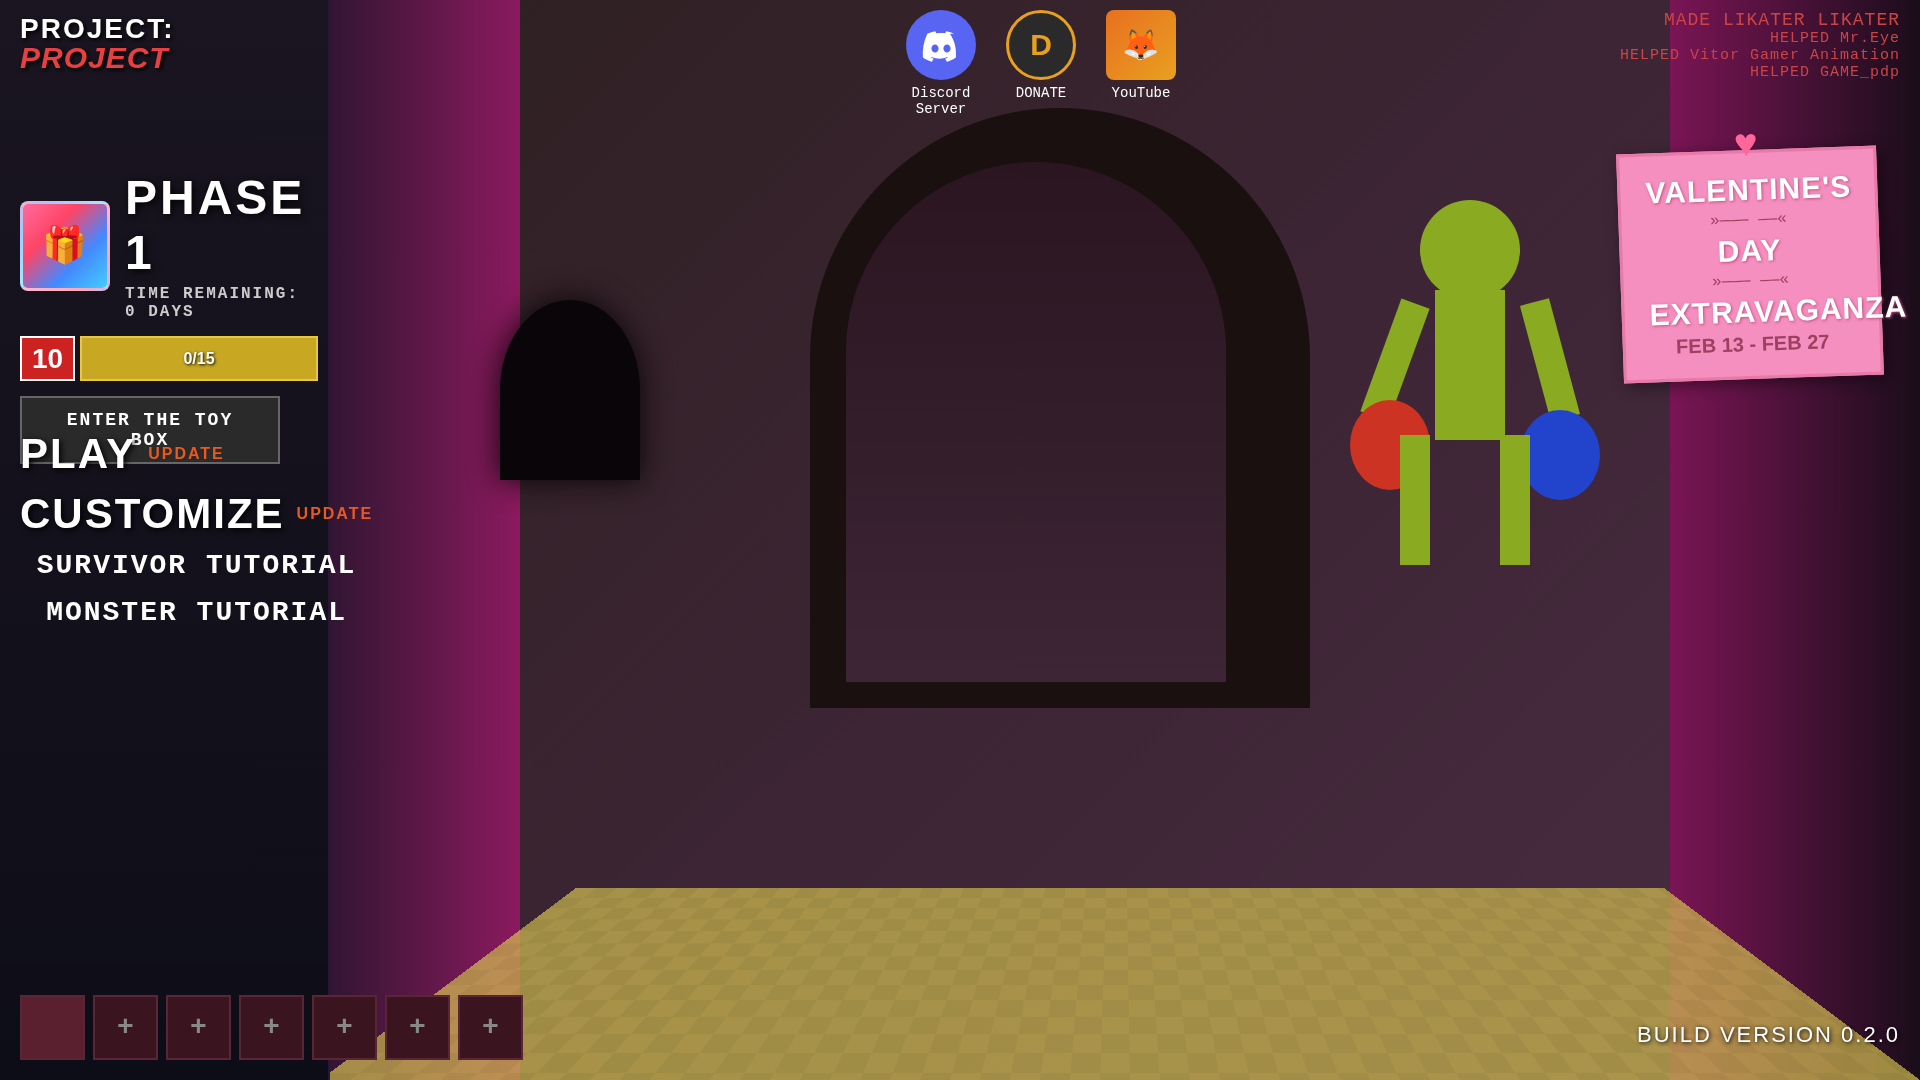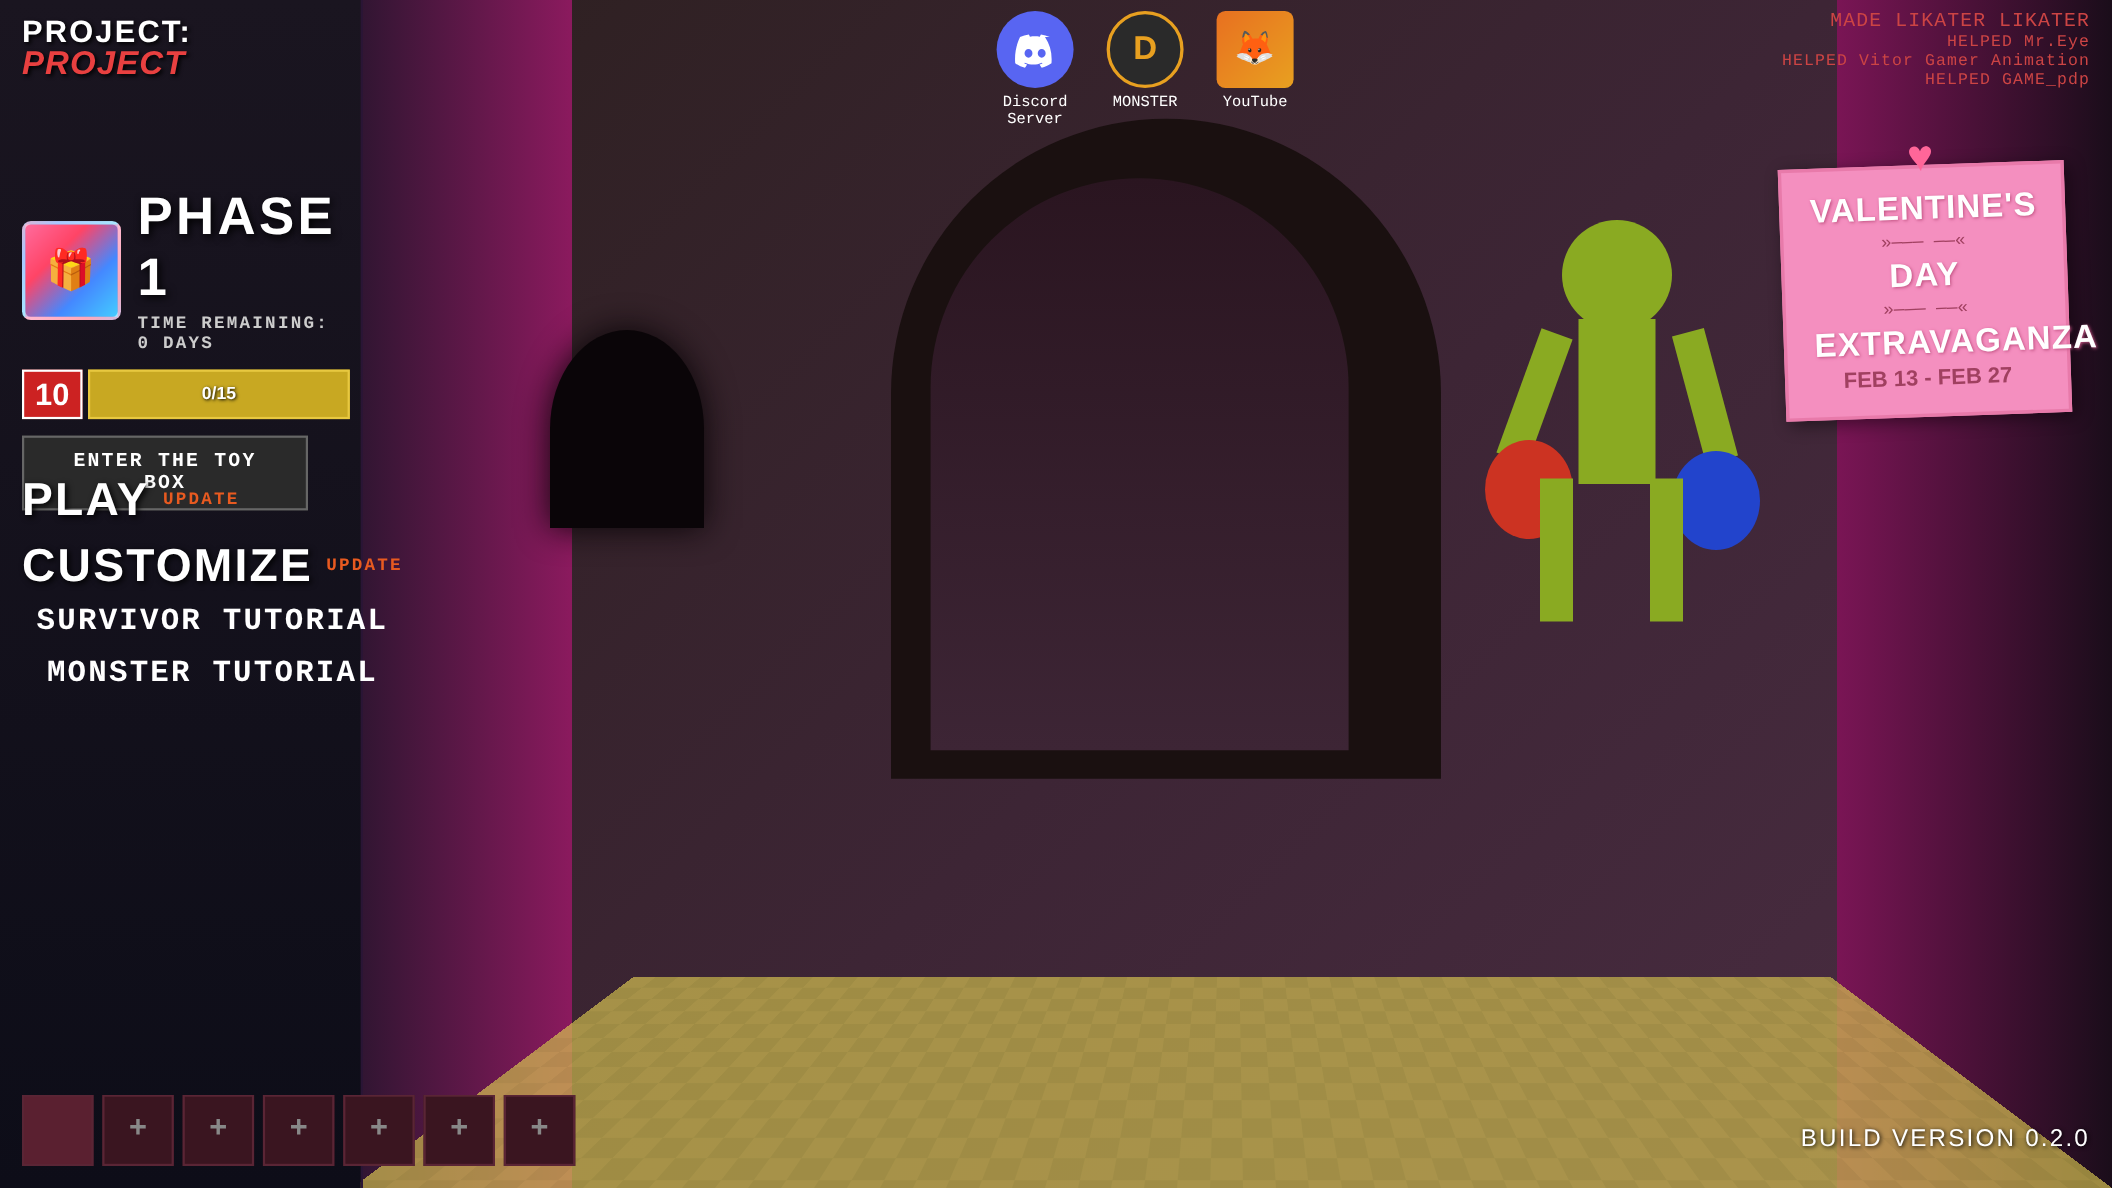--- a/index.html
+++ b/index.html
@@ -262,21 +262,21 @@
       font-weight: bold;
       color: white;
       font-family: Arial Black, sans-serif;
       letter-spacing: 2px;
       text-shadow: 2px 2px 6px #000;
     }
 
     .update-badge {
       font-size: 16px;
       color: #e85a20;
-      font-family: Liberation Mono, monospace;
+      font-family: Liberation Sans, sans-serif;
       font-weight: bold;
       letter-spacing: 2px;
     }
 
     .menu-item-small {
       font-size: 28px;
       font-weight: bold;
       color: white;
       font-family: 'Courier New', monospace;
       letter-spacing: 2px;
@@ -654,21 +654,21 @@
       <svg width="40" height="40" viewBox="0 0 40 40" fill="none">
         <path d="M33.3 8.7C30.8 7.6 28.1 6.8 25.3 6.3c-.4.6-.7 1.3-1 2-3-.4-6-.4-9 0-.3-.7-.7-1.4-1-2-2.8.5-5.5 1.3-8 2.4C2.5 16.8 1.3 24.7 1.9 32.5c2.9 2.1 5.9 3.4 8.9 4.2.7-.9 1.3-1.9 1.9-3-.9-.3-1.8-.7-2.6-1.2l.6-.5c5 2.3 10.5 2.3 15.4 0l.7.5c-.8.5-1.7.9-2.7 1.2.6 1.1 1.2 2.1 1.9 3 3-.8 6-2.1 8.9-4.2.7-9-1.2-16.8-5.9-23.8zM14 27.5c-2 0-3.6-1.8-3.6-4s1.6-4 3.6-4 3.7 1.8 3.6 4c0 2.2-1.6 4-3.6 4zm12 0c-2 0-3.6-1.8-3.6-4s1.6-4 3.6-4 3.7 1.8 3.6 4c0 2.2-1.6 4-3.6 4z" fill="white"></path>
       </svg>
     </div>
     <span class="social-label">Discord<br>Server</span>
   </div>
   <div class="social-icon">
     <div class="social-icon-circle donate-icon">
       <span class="donate-d">D</span>
     </div>
-    <span class="social-label">MONSTER</span>
+    <span class="social-label">DONATE</span>
   </div>
   <div class="social-icon">
     <div class="fox-icon-bg">🦊</div>
     <span class="social-label">YouTube</span>
   </div>
 </div>
 
 <div class="credits">
   <div class="credits-title">MADE LIKATER LIKATER</div>
   <div class="credits-line">HELPED Mr.Eye</div>

